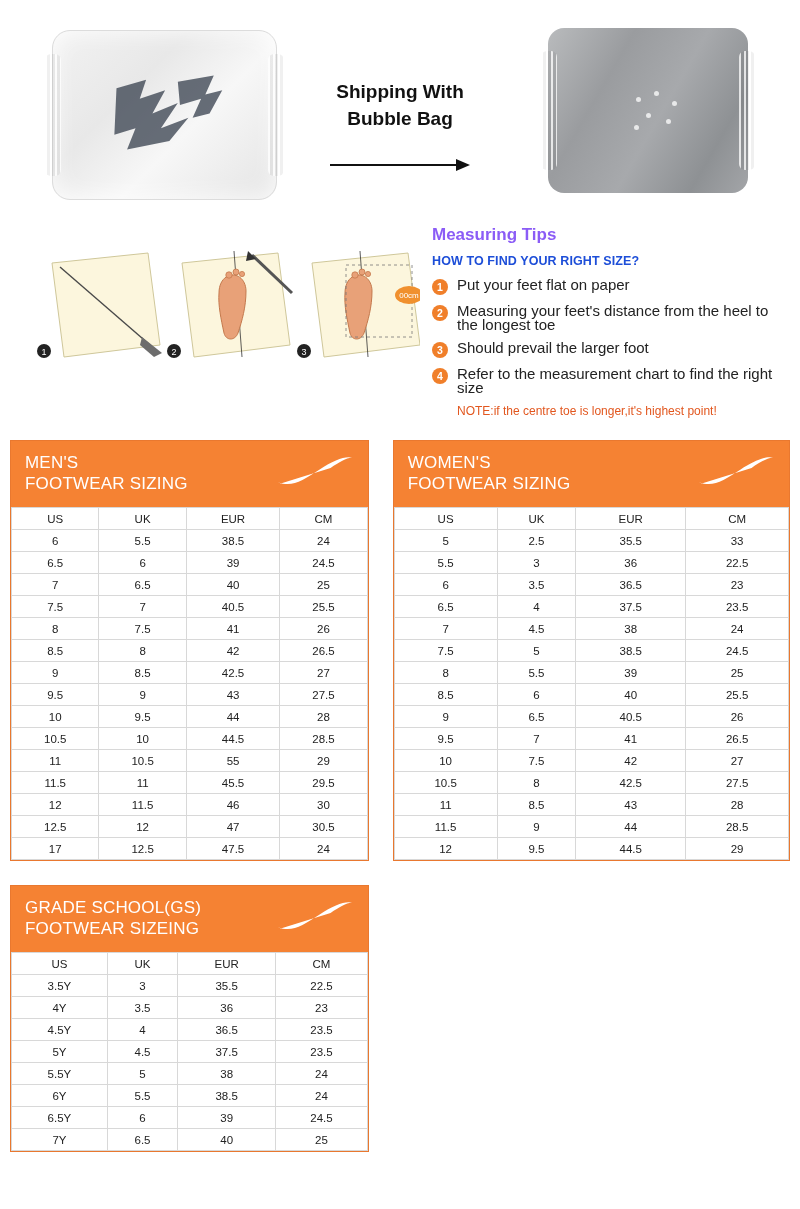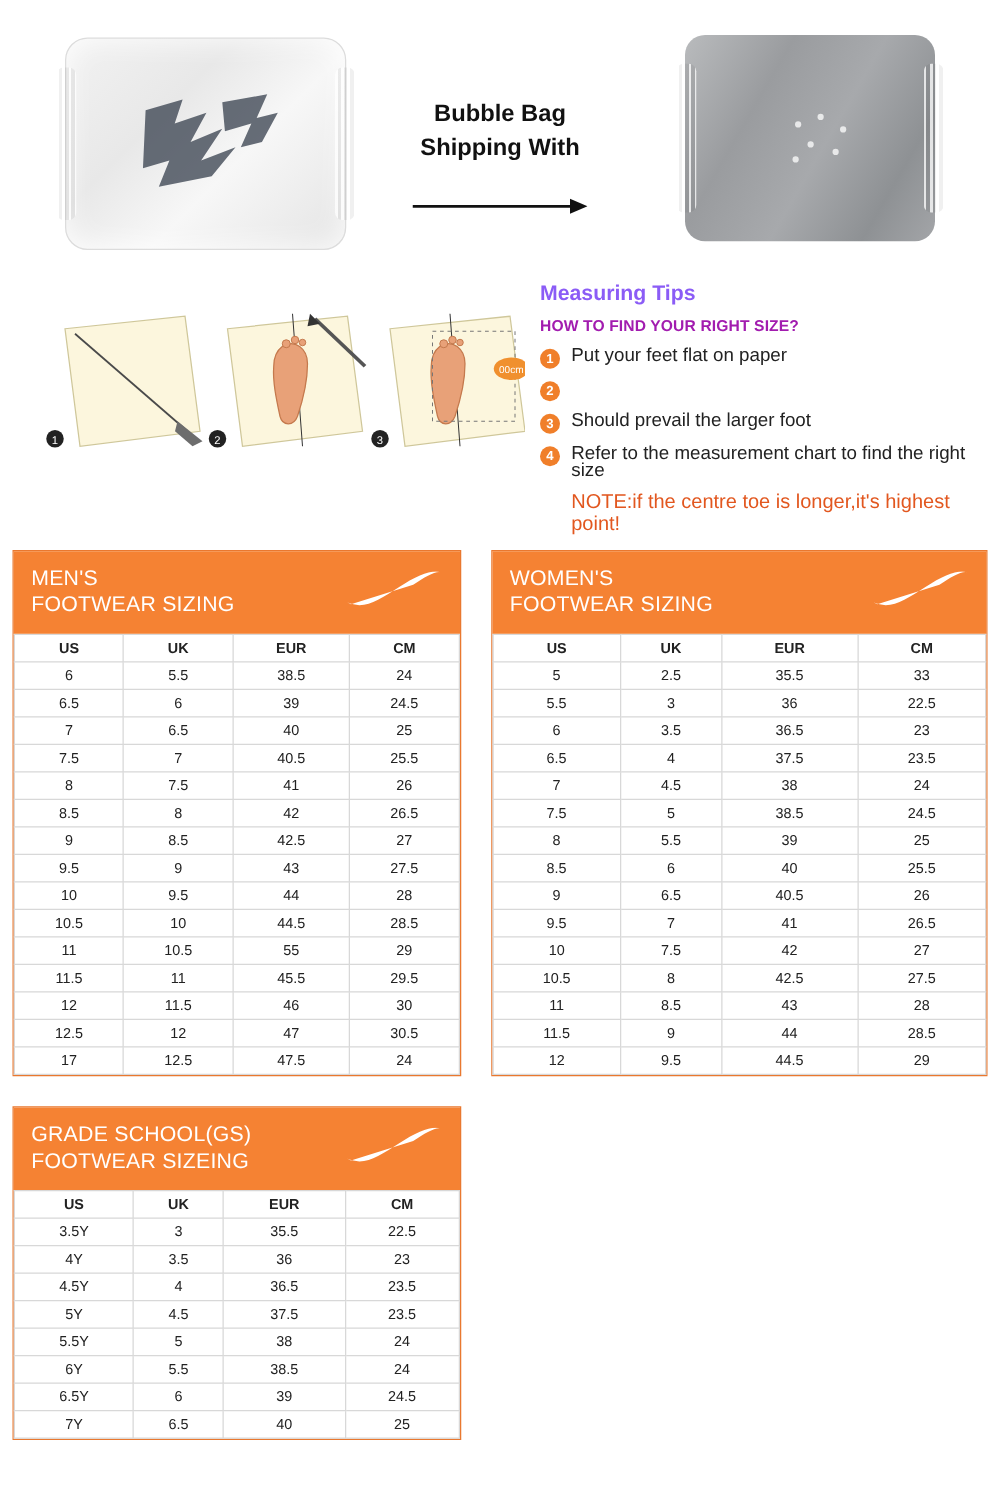--- a/index.html
+++ b/index.html
@@ -57,47 +57,47 @@
     text-align: center; font-size: 19px; font-weight: bold; color: #111;
     line-height: 27px;
   }
   .ship-arrow { position: absolute; left: 330px; top: 158px; width: 140px; height: 14px; }
 
   
   .measure-section { position: relative; height: 215px; }
   .steps-art { position: absolute; left: 30px; top: 20px; width: 390px; height: 130px; }
   .tips-block { position: absolute; left: 432px; top: 0px; width: 350px; }
   .tips-title { font-size: 17px; font-weight: bold; color: #8b5cf6; margin: 0 0 9px 0; }
-  .tips-sub { font-size: 12.5px; font-weight: bold; color: #a21caf; margin-bottom: 10px; letter-spacing: .1px; }
+  .tips-sub { font-size: 12.5px; font-weight: bold; color: #1d4ed8; margin-bottom: 10px; letter-spacing: .1px; }
   .tip-row { display: flex; align-items: flex-start; margin-bottom: 9px; }
   .tip-num {
     flex: 0 0 auto; width: 16px; height: 16px; border-radius: 50%;
     background: #f07f2a; color: #fff; font-size: 10.5px; font-weight: bold;
     display: flex; align-items: center; justify-content: center;
     margin-right: 9px; margin-top: 1px;
   }
   .tip-text { font-size: 15px; color: #222; line-height: 14px; }
-  .tips-note { font-size: 16px; color: #e2571f; margin-top: 6px; margin-left: 25px; }
+  .tips-note { font-size: 12px; color: #e2571f; margin-top: 6px; margin-left: 25px; }
 
   
   .tables { position: relative; padding: 0 10px; }
   .table-card { border: 1px solid #e9782f; background: #fff; }
   .table-head {
     background: #f58233; color: #fff; padding: 11px 14px 12px 14px;
     position: relative; height: 66px;
   }
   .table-head .t1 { font-size: 17px; line-height: 21px; letter-spacing: .2px; }
   .table-head .t2 { font-size: 17px; line-height: 21px; letter-spacing: .2px; }
   .swoosh { position: absolute; right: 14px; top: 16px; width: 78px; height: 28px; }
   table.size { width: 100%; border-collapse: collapse; }
   table.size th, table.size td {
     border: 1px solid #d8d8d8; text-align: center; font-size: 11.5px;
     padding: 4px 2px; color: #222; height: 22px;
   }
-  table.size th { font-weight: bold; }
+  table.size th { font-weight: normal; }
 
   .row-2 { display: flex; gap: 24px; }
   .col-l { width: 372px; }
   .col-r { width: 412px; }
 </style>
 </head>
 <body>
 
 <div class="page">
 
@@ -109,22 +109,22 @@
       <div class="bag-edge-r"></div>
       <svg class="logo-mark" viewBox="0 0 120 90">
         <g fill="#3a4250">
           <path d="M12 20 L40 12 L34 30 L58 22 L46 44 L70 34 L54 58 L80 48 L62 70 L22 78 L30 58 L10 64 Z" opacity="0.9"></path>
           <path d="M70 14 L104 8 L96 26 L112 22 L100 44 L84 48 L92 30 L72 36 Z" opacity="0.9"></path>
         </g>
       </svg>
     </div>
 
     <div class="ship-title">
+      <div>Shipping With</div>
       <div>Bubble Bag</div>
-      <div>Shipping With</div>
     </div>
 
     <svg class="ship-arrow" viewBox="0 0 140 14">
       <line x1="0" y1="7" x2="126" y2="7" stroke="#111" stroke-width="2.2"></line>
       <polygon points="126,1 140,7 126,13" fill="#111"></polygon>
     </svg>
 
     <div class="bag-right">
       <div class="bag-body gray-bag"></div>
       <div class="bag-edge-l"></div>
@@ -183,20 +183,21 @@
     <div class="tips-block">
       <div class="tips-title">Measuring Tips</div>
       <div class="tips-sub">HOW TO FIND YOUR RIGHT SIZE?</div>
 
       <div class="tip-row">
         <div class="tip-num">1</div>
         <div class="tip-text">Put your feet flat on paper</div>
       </div>
       <div class="tip-row">
         <div class="tip-num">2</div>
+        <div class="tip-text">Measuring your feet's distance from the heel to the longest toe</div>
       </div>
       <div class="tip-row">
         <div class="tip-num">3</div>
         <div class="tip-text">Should prevail the larger foot</div>
       </div>
       <div class="tip-row">
         <div class="tip-num">4</div>
         <div class="tip-text">Refer to the measurement chart to find the right size</div>
       </div>
 

